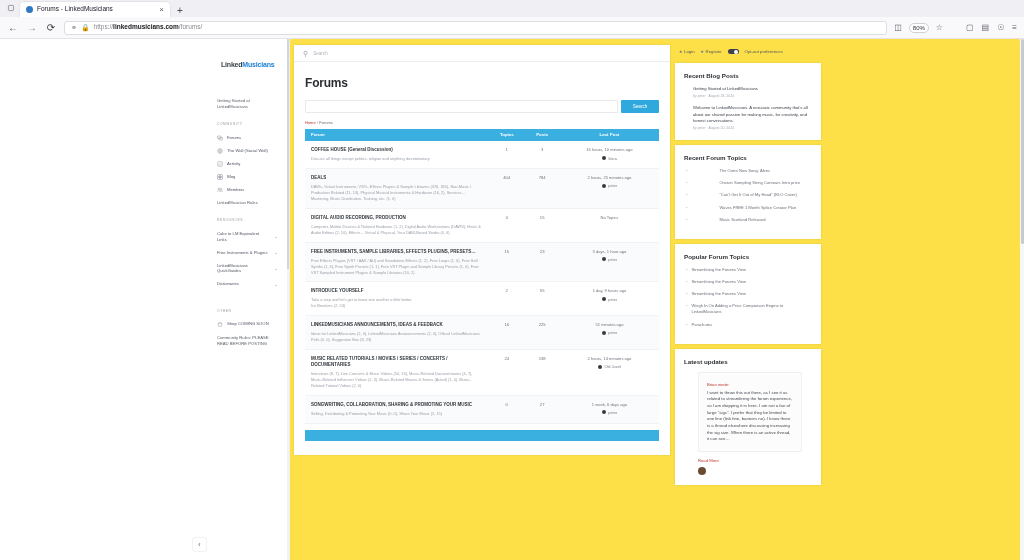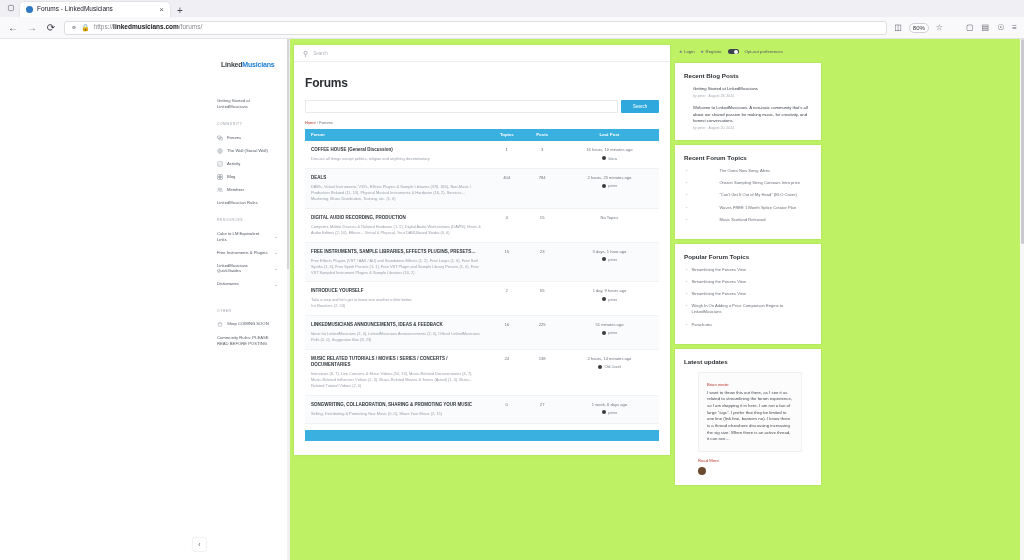--- a/index.html
+++ b/index.html
@@ -51,21 +51,21 @@
   .url-text b { color:#17171c; font-weight:bold; }
   .nav-right { display:flex; align-items:center; gap:7px; }
   .zoom-pill {
     font-size:6px; color:#32323a; border:1px solid #d0d0d6; border-radius:7px;
     padding:1px 3px; line-height:1; background:#fff;
   }
   .toolbar-icon { font-size:8px; color:#5b5b66; line-height:1; }
   .nav-far { display:flex; align-items:center; gap:8px; margin-left: 16px;}
 
   
-  .viewport { flex:1 1 auto; background:#bef264; display:flex; position:relative; overflow:hidden; }
+  .viewport { flex:1 1 auto; background:#fde047; display:flex; position:relative; overflow:hidden; }
 
   
   .gutter-left { width: 207px; background:#ffffff; flex:0 0 auto; position:relative; }
 
   
   .site-sidebar {
     width: 83px; flex: 0 0 auto; background:#ffffff; border-right:1px solid #eceef0;
     padding: 10px 8px 0 8px; position:relative;
   }
   .logo { font-size: 7px; font-weight:bold; letter-spacing:-0.2px; margin: 12px 0 0 6px; }

